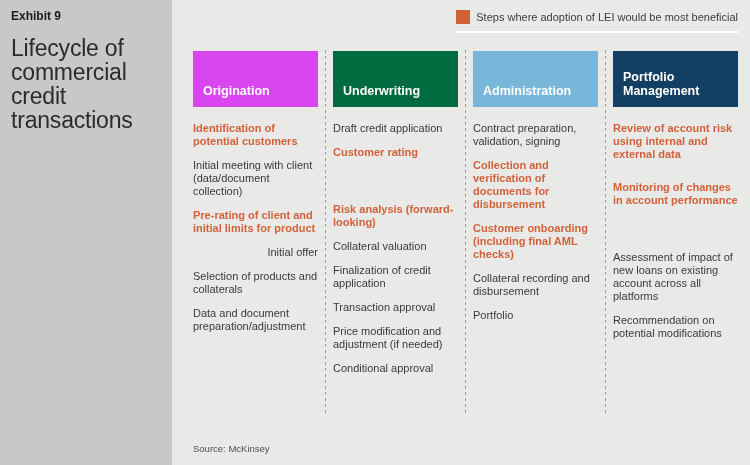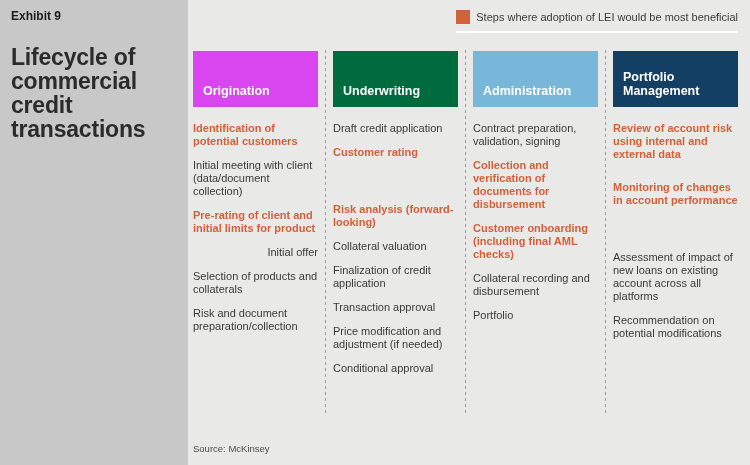--- a/index.html
+++ b/index.html
@@ -11,33 +11,33 @@
     width: 750px;
     height: 465px;
     background: #e9e9e7;
     overflow: hidden;
   }
 
   
   .sidebar {
     position: absolute;
     left: 0; top: 0;
-    width: 188px; height: 465px;
+    width: 172px; height: 465px;
     background: #c8c8c9;
     padding: 9px 8px 0 11px;
   }
   .exhibit-label {
     font-size: 12px;
     font-weight: bold;
     color: #1c1c1c;
   }
   .exhibit-title {
-    margin-top: 22px;
+    margin-top: 13px;
     font-size: 23px;
-    font-weight: bold;
+    font-weight: normal;
     line-height: 24px;
     color: #2b2b2b;
     letter-spacing: -0.2px;
   }
 
   
   .legend {
     position: absolute;
     top: 10px; right: 12px;
     display: flex;
@@ -132,21 +132,21 @@
   <section class="column">
     <header class="col-header" style="background: #d946ef;">
       <span class="col-title">Origination</span>
     </header>
     <ul class="col-items">
           <li class="col-item highlight" style="color: rgb(210, 97, 58);">Identification of potential customers</li>
           <li class="col-item" style="color: rgb(58, 58, 58);">Initial meeting with client (data/document collection)</li>
           <li class="col-item highlight" style="color: rgb(210, 97, 58);">Pre-rating of client and initial limits for product</li>
           <li class="col-item" style="color: rgb(58, 58, 58); text-align: right;">Initial offer</li>
           <li class="col-item" style="color: rgb(58, 58, 58);">Selection of products and collaterals</li>
-          <li class="col-item" style="color: rgb(58, 58, 58);">Risk and document preparation/collection</li>
+          <li class="col-item" style="color: rgb(58, 58, 58);">Data and document preparation/adjustment</li>
         </ul>
   </section>
 
   <section class="column">
     <header class="col-header" style="background: rgb(0, 107, 63);">
       <span class="col-title">Underwriting</span>
     </header>
     <ul class="col-items">
           <li class="col-item" style="color: rgb(58, 58, 58);">Draft credit application</li>
           <li class="col-item highlight" style="color: rgb(210, 97, 58);">Customer rating</li>

